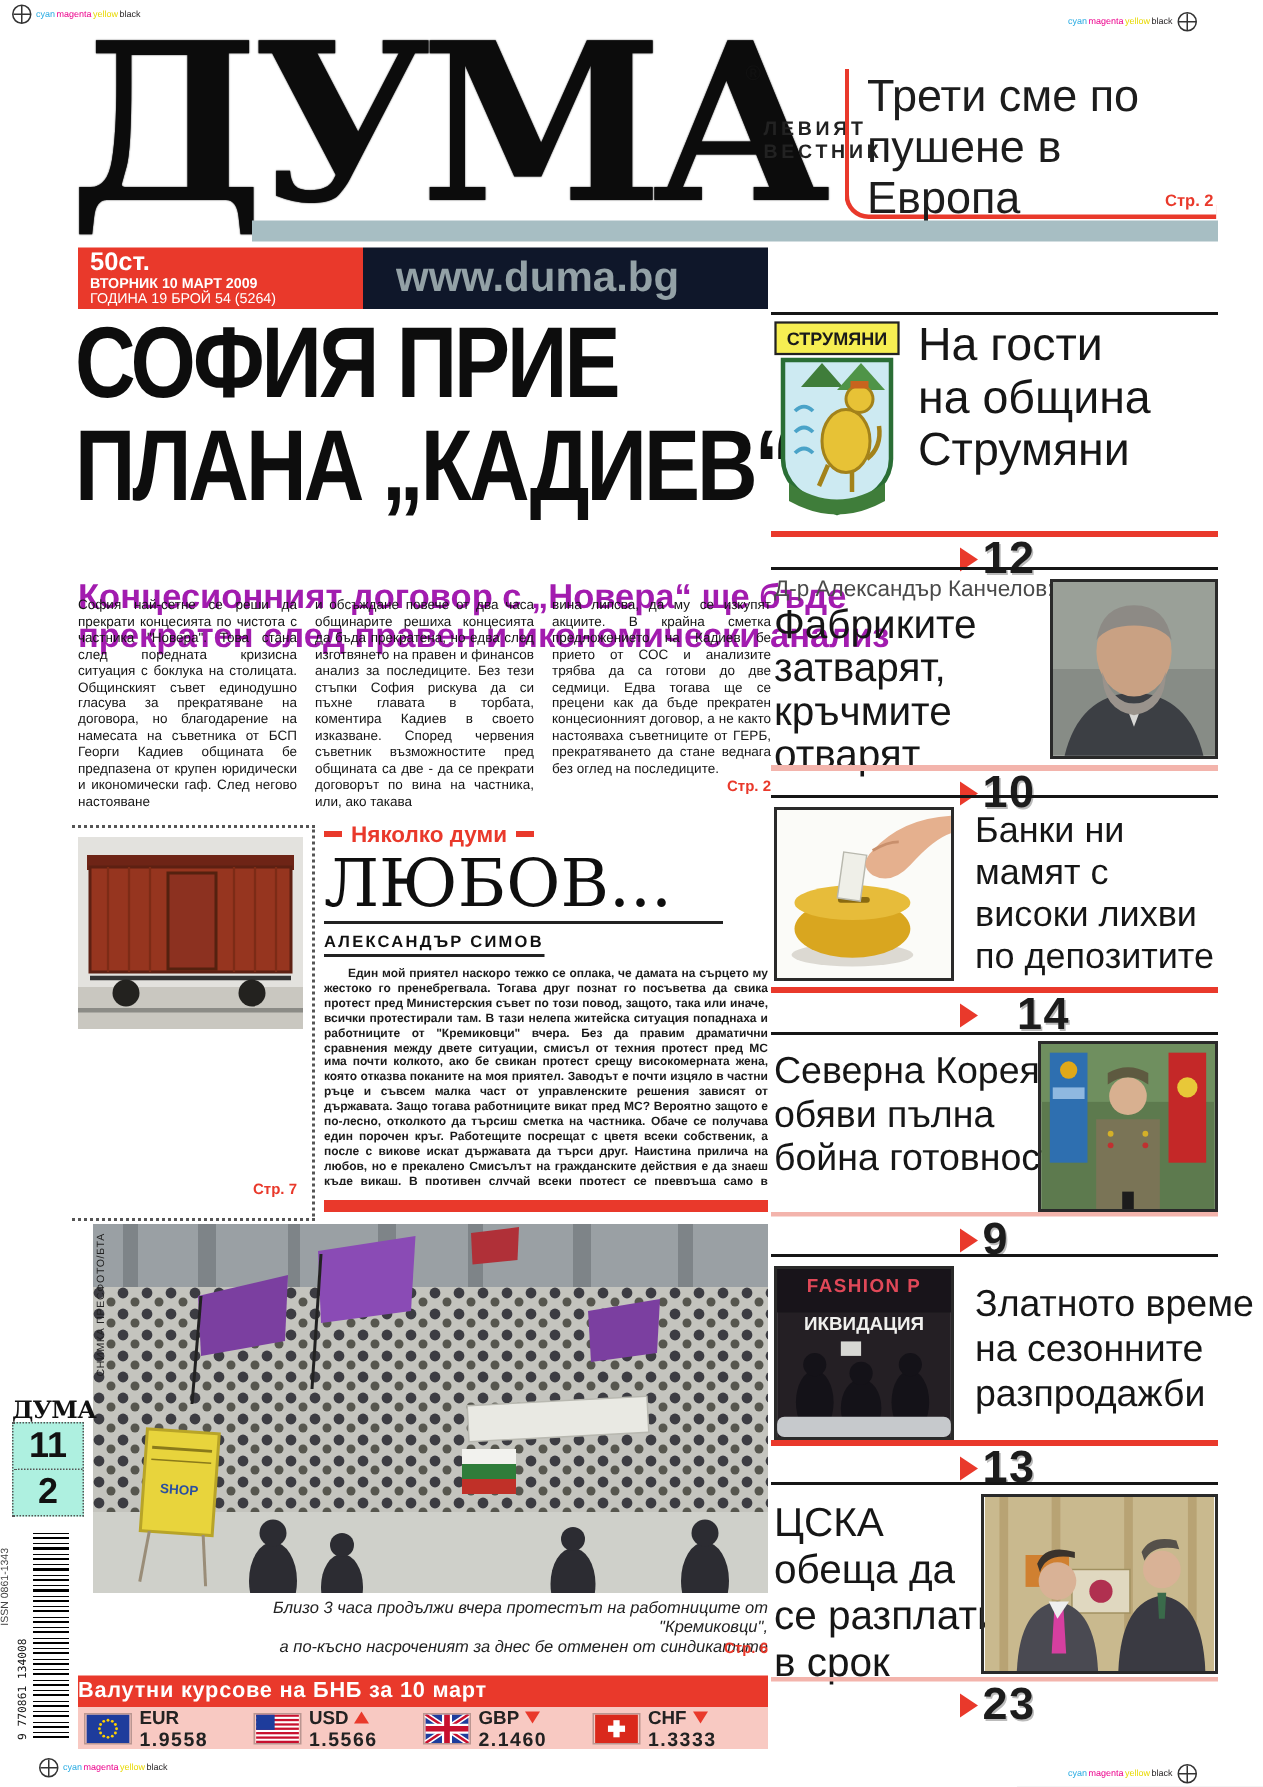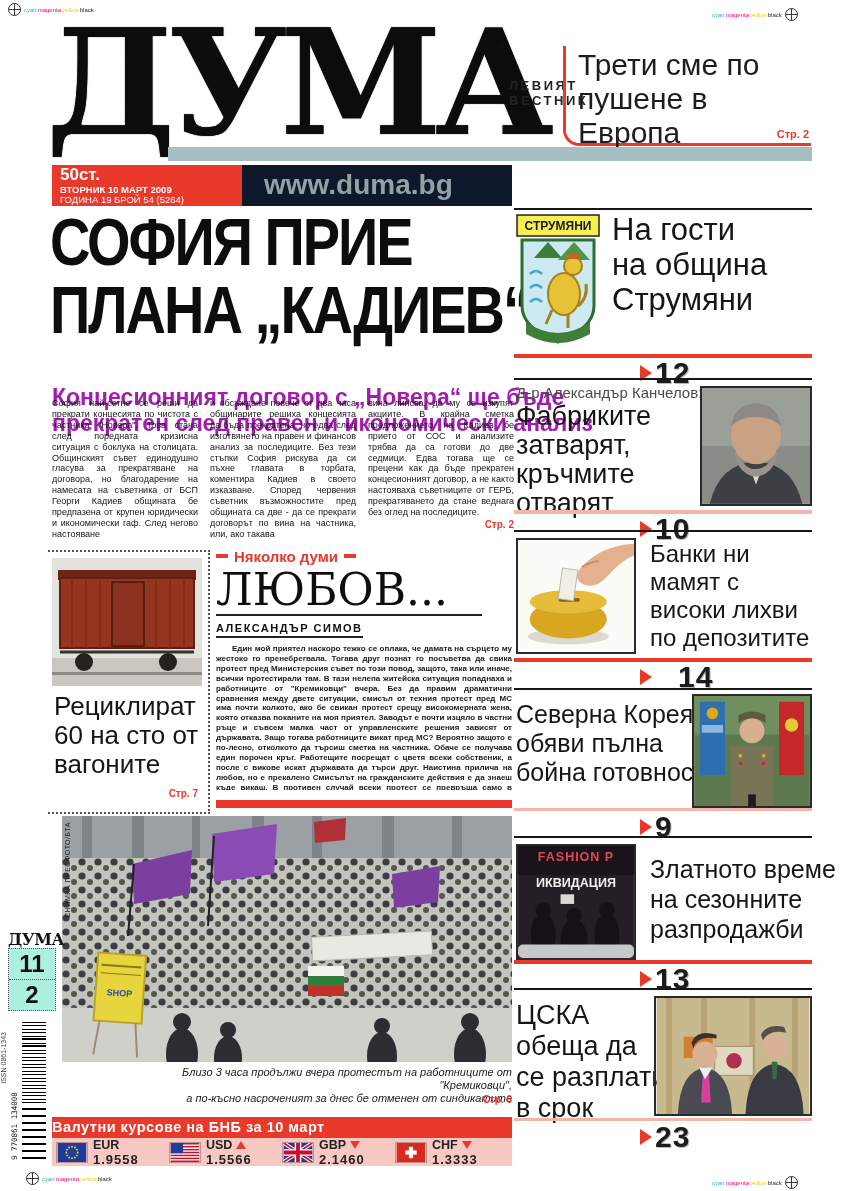--- a/index.html
+++ b/index.html
@@ -198,23 +198,20 @@
           <line x1="104" y1="20" x2="104" y2="90"></line>
         <line x1="118" y1="20" x2="118" y2="90"></line>
           <line x1="132" y1="20" x2="132" y2="90"></line>
       </g>
       <rect x="60" y="24" width="32" height="64" fill="#8c3120" stroke="#54210f" stroke-width="2"></rect>
       <line x1="8" y1="94" x2="142" y2="94" stroke="#333" stroke-width="3"></line>
       <circle cx="32" cy="104" r="9" fill="#23221f"></circle>
         <circle cx="116" cy="104" r="9" fill="#23221f"></circle>
       <rect x="0" y="114" width="150" height="3" fill="#8b8b86"></rect>
     </svg>
-    <div class="wagon-head pre">Рециклират
-60 на сто от
-вагоните</div>
     <div class="wagon-ref">Стр. 7</div>
   </div>
 
   <div class="abs opinion">
     <div class="op-header">
       <span class="op-dash"></span>
       <span class="op-label">Няколко думи</span>
       <span class="op-dash"></span>
     </div>
     <div class="op-title">ЛЮБОВ...</div><br>

